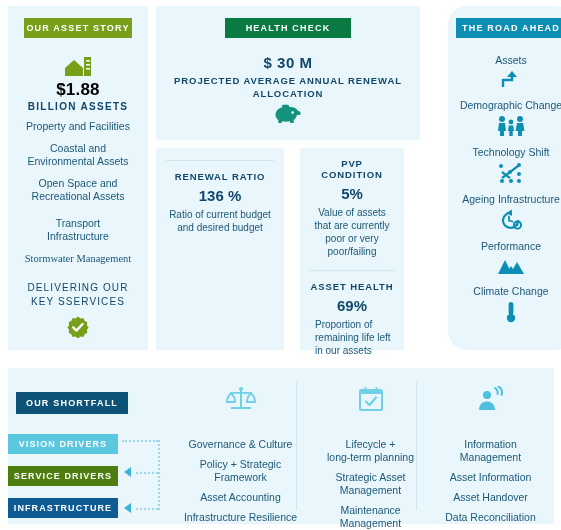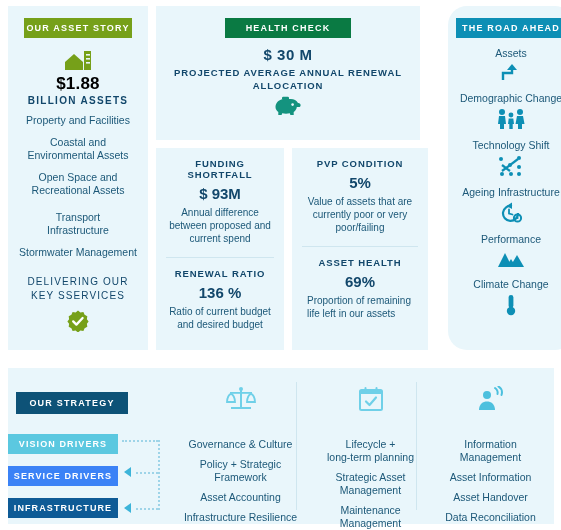--- a/index.html
+++ b/index.html
@@ -17,25 +17,25 @@
 
   
   .top{position:absolute;left:0;top:0;width:561px;height:355px;}
 
   .col-left{position:absolute;left:8px;top:6px;width:140px;height:344px;}
   .col-mid{position:absolute;left:156px;top:6px;width:264px;height:344px;}
   .col-right{position:absolute;left:448px;top:6px;width:126px;height:344px;border-radius:19px;}
 
   .mid-top{position:absolute;left:0;top:0;width:264px;height:134px;}
   .mid-bl{position:absolute;left:0;top:142px;width:128px;height:202px;}
-  .mid-br{position:absolute;left:136px;top:142px;width:136px;height:202px;}
+  .mid-br{position:absolute;left:144px;top:142px;width:104px;height:202px;}
 
   
   .banner{
-    display:block;margin:8px auto;
+    display:block;margin:16px auto;
     text-align:center;
     color:#ffffff;
     font-weight:bold;
     letter-spacing:1.2px;
     font-size:9px;
     padding:6px 0 5px 0;
     line-height:1;
   }
   .banner-olive{background:#76a019;width:108px;margin-top:12px;}
   .banner-green{background:#0a7a43;width:126px;margin-top:12px;}
@@ -104,21 +104,21 @@
     position:absolute;left:8px;top:24px;width:112px;
     background:#0d5277;color:#fff;font-size:9px;font-weight:bold;
     letter-spacing:1.2px;text-align:center;padding:7px 0 6px 0;line-height:1;
   }
   .driver{
     position:absolute;left:0px;width:110px;color:#fff;font-size:9px;
     font-weight:bold;letter-spacing:1.1px;text-align:center;
     padding:6px 0 5px 0;line-height:1;
   }
   .d-vision{top:66px;background:#5bc8e0;}
-  .d-service{top:98px;background:#3b82f6;}
+  .d-service{top:98px;background:#4d7c0f;}
   .d-infra{top:130px;background:#0e5b96;}
 
   
   .dots{position:absolute;background:transparent;}
   .dot-h{height:1px;border-top:2px dotted #9ed4e8;}
   .dot-v{width:1px;border-left:2px dotted #9ed4e8;}
   .arrow{
     position:absolute;width:0;height:0;
     border-top:5px solid transparent;border-bottom:5px solid transparent;
     border-right:7px solid #3cb4d9;
@@ -159,21 +159,21 @@
       </div>
 
       <div class="big-num">$1.88</div>
       <div class="big-sub">BILLION ASSETS</div>
 
       <div class="asset-list">
         <div class="asset-item">Property and Facilities</div>
         <div class="asset-item">Coastal and<br>Environmental Assets</div>
         <div class="asset-item">Open Space and<br>Recreational Assets</div>
         <div class="asset-item" style="margin-top:14px;">Transport<br>Infrastructure</div>
-        <div class="asset-item" style="">Stormwater Management</div>
+        <div class="asset-item" style="font-family:Liberation Serif, serif;">Stormwater Management</div>
       </div>
 
       <div class="deliver-title" style="margin-top:16px;">DELIVERING OUR<br>KEY SSERVICES</div>
 
       <div class="icon-wrap" style="margin-top:7px;">
         <svg width="22" height="22" viewBox="0 0 22 22">
           <path d="M11 0.5 L13.4 2.4 L16.4 2 L17.6 4.8 L20.3 6.2 L19.9 9.2 L21.6 11.5 L19.9 13.8 L20.3 16.8 L17.6 18.2 L16.4 21 L13.4 20.6 L11 22.5 L8.6 20.6 L5.6 21 L4.4 18.2 L1.7 16.8 L2.1 13.8 L0.4 11.5 L2.1 9.2 L1.7 6.2 L4.4 4.8 L5.6 2 L8.6 2.4 Z" fill="#76a019"></path>
           <path d="M6.2 11.4 L9.4 14.6 L15.6 8.0" stroke="#ffffff" stroke-width="2.3" fill="none" stroke-linecap="round" stroke-linejoin="round"></path>
         </svg>
       </div>
@@ -188,25 +188,20 @@
         <div class="icon-wrap" style="margin-top:4px;">
           <svg width="28" height="22" viewBox="0 0 28 22">
             <path d="M9 3 C4 4 1.5 7.5 1.5 11 C1.5 13 2.6 14.8 4.3 16 L4.3 19 L7.6 19 L8.2 17.3 C9.4 17.6 10.7 17.7 12 17.7 C13.3 17.7 14.6 17.6 15.8 17.3 L16.4 19 L19.7 19 L19.7 16 C21.6 14.7 22.8 12.6 22.8 11 L25 11 C26 11 26.6 10.2 26.6 9.2 C26.6 7.8 25.6 6.8 24 7 C22.6 4.6 20 3 16.8 3 Z" fill="#14937f"></path>
             <circle cx="18.6" cy="8.6" r="1.3" fill="#e9f6fb"></circle>
             <rect x="8" y="0.8" width="7" height="2.6" rx="1.2" fill="#14937f"></rect>
           </svg>
         </div>
       </div>
 
       <div class="mid-bl card">
-        <div class="stat">
-          <div class="stat-title">FUNDING SHORTFALL</div>
-          <div class="stat-value">$ 93M</div>
-          <div class="stat-desc">Annual difference between proposed and current spend</div>
-        </div>
         <div class="divider"></div>
         <div class="stat">
           <div class="stat-title">RENEWAL RATIO</div>
           <div class="stat-value">136 %</div>
           <div class="stat-desc">Ratio of current budget and desired budget</div>
         </div>
       </div>
 
       <div class="mid-br card">
         <div class="stat">
@@ -298,21 +293,21 @@
             <rect x="4.6" y="1" width="4.8" height="13" rx="2.4" fill="#0d8fb5"></rect>
             <circle cx="7" cy="17" r="4.2" fill="#0d8fb5"></circle>
           </svg>
         </div>
       </div>
     </div>
   </div>
 
   <div class="bottom">
 
-    <div class="strategy-banner">OUR STRATEGY</div>
+    <div class="strategy-banner">OUR SHORTFALL</div>
 
     <div class="driver d-vision">VISION DRIVERS</div>
     <div class="driver d-service">SERVICE DRIVERS</div>
     <div class="driver d-infra">INFRASTRUCTURE</div>
 
     <div class="dots dot-h" style="left:114px;top:72px;width:36px;"></div>
     <div class="dots dot-v" style="left:150px;top:72px;height:70px;"></div>
     <div class="dots dot-h" style="left:128px;top:104px;width:22px;"></div>
     <div class="dots dot-h" style="left:128px;top:140px;width:22px;"></div>
     <div class="arrow" style="left:116px;top:99px;"></div>

